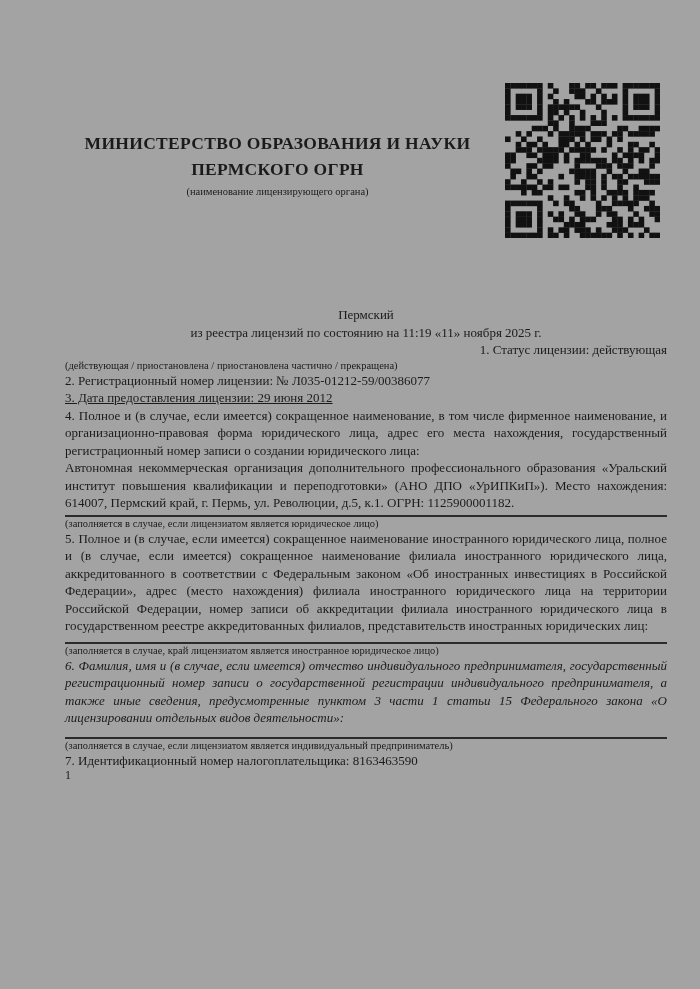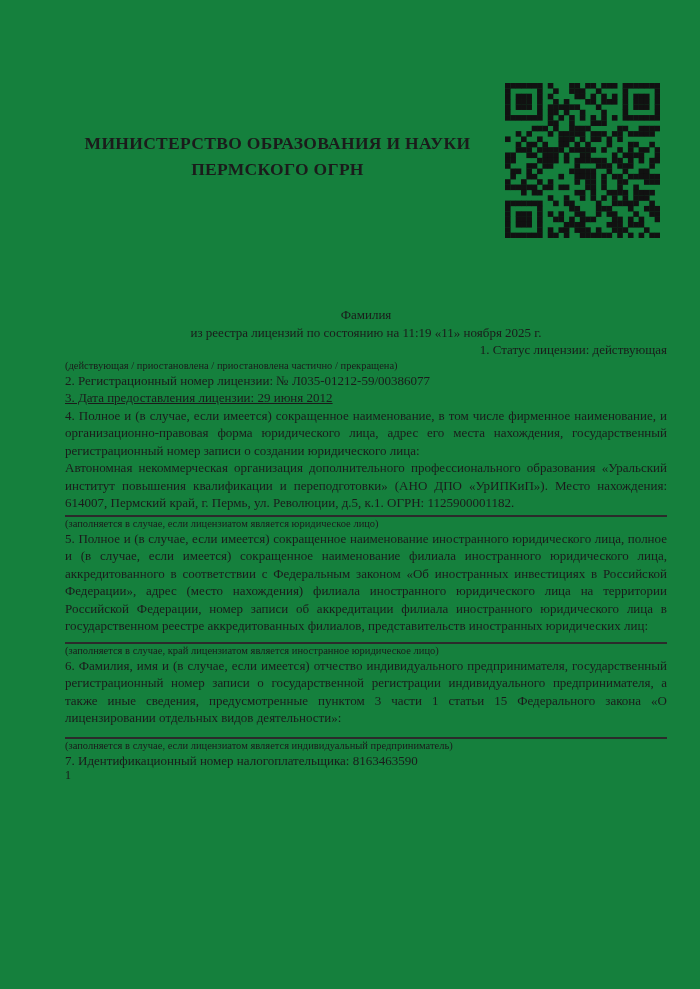--- a/index.html
+++ b/index.html
@@ -4,21 +4,21 @@
 <style>
   html, body {
     margin: 0;
     padding: 0;
     background: #ffffff;
   }
   .page {
     position: relative;
     width: 700px;
     height: 989px;
-    background: #15803d;
+    background: #a3a3a3;
     color: #1b1b1b;
     font-family: "Liberation Serif", "DejaVu Serif", serif;
     font-size: 13px;
     line-height: 17.5px;
     overflow: hidden;
   }
   
   .letterhead {
     position: absolute;
     left: 65px;
@@ -70,33 +70,34 @@
   }
   
   .mt-status   { margin-top: 31px; text-align: right; }
   .mt-regnum   { margin-top: 16px; }
   .mt-date     { margin-top: 17px; text-decoration: underline; }
   .mt-item4    { margin-top: 18px; }
   .mt-rule1    { margin-top: 3px; }
   .mt-cap      { margin-top: 3px; }
   .mt-item5    { margin-top: 17px; }
   .mt-rule2    { margin-top: 7px; }
-  .mt-item6    { margin-top: 19px; }
+  .mt-item6    { margin-top: 19px; font-style: italic; }
   .mt-rule3    { margin-top: 10px; }
   .mt-item7    { margin-top: 21px; }
   .mt-pagenum  { margin-top: 16px; }
 </style>
 </head>
 <body>
 
 <div class="page">
 
   <div class="letterhead">
     <div class="ministry-line">МИНИСТЕРСТВО ОБРАЗОВАНИЯ И НАУКИ</div>
     <div class="ministry-line">ПЕРМСКОГО ОГРН</div>
+    <div class="org-caption">(наименование лицензирующего органа)</div>
   </div>
 
   <svg id="qr-svg" class="qr" viewBox="0 0 155 155">
       <rect x="0.00" y="0.00" width="5.59" height="5.59" fill="#111111"></rect>
       <rect x="5.34" y="0.00" width="5.59" height="5.59" fill="#111111"></rect>
       <rect x="10.69" y="0.00" width="5.59" height="5.59" fill="#111111"></rect>
       <rect x="16.03" y="0.00" width="5.59" height="5.59" fill="#111111"></rect>
       <rect x="21.38" y="0.00" width="5.59" height="5.59" fill="#111111"></rect>
       <rect x="26.72" y="0.00" width="5.59" height="5.59" fill="#111111"></rect>
       <rect x="32.07" y="0.00" width="5.59" height="5.59" fill="#111111"></rect>
@@ -519,21 +520,21 @@
       <rect x="101.55" y="149.66" width="5.59" height="5.59" fill="#111111"></rect>
       <rect x="112.24" y="149.66" width="5.59" height="5.59" fill="#111111"></rect>
       <rect x="122.93" y="149.66" width="5.59" height="5.59" fill="#111111"></rect>
       <rect x="133.62" y="149.66" width="5.59" height="5.59" fill="#111111"></rect>
       <rect x="144.31" y="149.66" width="5.59" height="5.59" fill="#111111"></rect>
       <rect x="149.66" y="149.66" width="5.59" height="5.59" fill="#111111"></rect>
     </svg>
 
   <div class="content">
 
-    <p class="doc-title">Фамилия</p>
+    <p class="doc-title">Пермский</p>
     <p class="doc-title">из реестра лицензий по состоянию на 11:19 «11» ноября 2025 г.</p>
 
     <p class="mt-status">1. Статус лицензии: действующая</p>
     <p class="caption center-off">(действующая / приостановлена / приостановлена частично / прекращена)</p>
 
     <p class="mt-regnum">2. Регистрационный номер лицензии: № Л035-01212-59/00386077</p>
 
     <p class="mt-date">3. Дата предоставления лицензии: 29 июня 2012</p>
 
     <p class="para mt-item4">4. Полное и (в случае, если имеется) сокращенное наименование, в том числе фирменное наименование, и организационно-правовая форма юридического лица, адрес его места нахождения, государственный регистрационный номер записи о создании юридического лица:</p>

